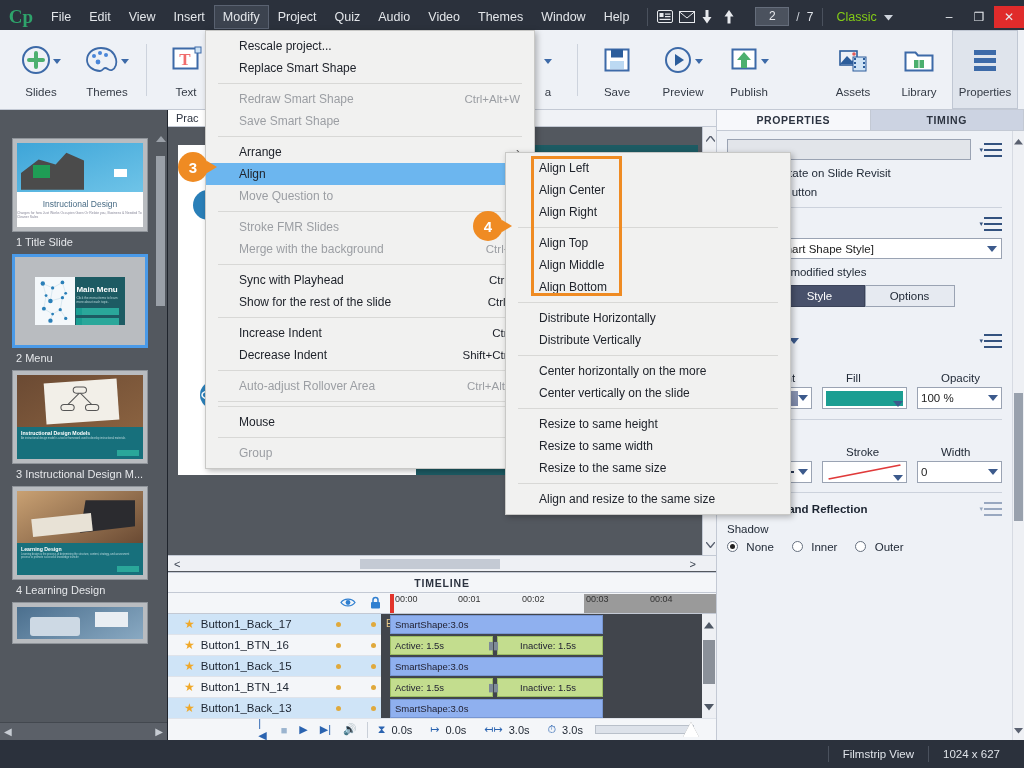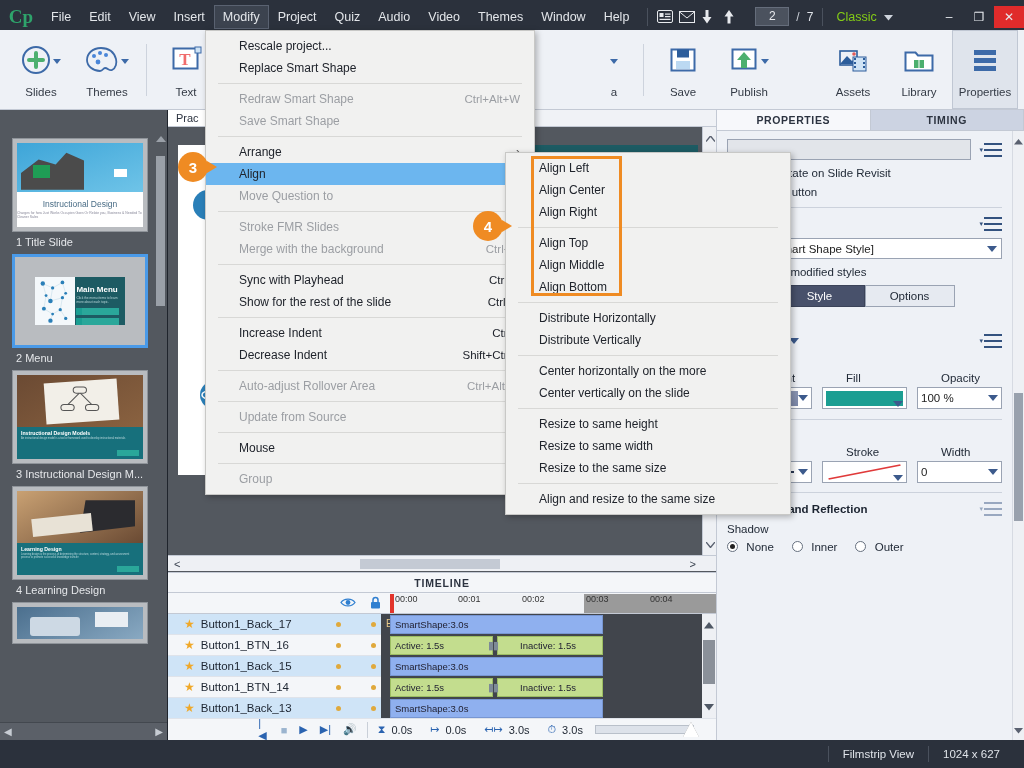--- a/index.html
+++ b/index.html
@@ -328,20 +328,32 @@
           <svg width="30" height="30" viewBox="0 0 30 30">
             <rect x="3.5" y="4.5" width="23" height="21" fill="#fff" stroke="#3d6aa8" stroke-width="2"></rect>
             <rect x="9" y="4.5" width="12" height="8" fill="#2c5d9b"></rect>
             <rect x="8" y="16" width="14" height="8" fill="#bcd9f2"></rect>
           </svg>
         </span>
       </div>
       <span class="lbl">Save</span>
     </div>
 
+    <div class="rbtn">
+      <div class="glyphrow">
+        <span>
+          <svg width="30" height="30" viewBox="0 0 30 30">
+            <circle cx="15" cy="15" r="12" fill="none" stroke="#3d6aa8" stroke-width="2"></circle>
+            <path d="M12 9 L21 15 L12 21 z" fill="#2c5d9b"></path>
+          </svg>
+        </span>
+        <span class="caret"></span>
+      </div>
+      <span class="lbl">Preview</span>
+    </div>
 
     <div class="rbtn">
       <div class="glyphrow">
         <span>
           <svg width="30" height="28" viewBox="0 0 30 28">
             <path d="M3.5 3.5 h23 v19 h-23 z" fill="#fff" stroke="#3d6aa8" stroke-width="2"></path>
             <path d="M12 22 v-8 h-4 L15 6 l7 8 h-4 v8 z" fill="#4caf6e"></path>
           </svg>
         </span>
         <span class="caret"></span>
@@ -961,23 +973,20 @@
     <div class="mrow">
         <span>Decrease Indent</span>
         <span class="sc">Shift+Ctrl+I</span>
       </div>
     <div class="msep"></div>
     <div class="mrow dim">
         <span>Auto-adjust Rollover Area</span>
         <span class="sc">Ctrl+Alt+R</span>
       </div>
     <div class="msep"></div>
-    <div class="mrow dim">
-        <span>Update from Source</span>
-      </div>
     <div class="msep"></div>
     <div class="mrow">
         <span>Mouse</span>
         <span class="sub">›</span>
       </div>
     <div class="msep"></div>
     <div class="mrow dim">
         <span>Group</span>
         <span class="sub">›</span>
       </div>

